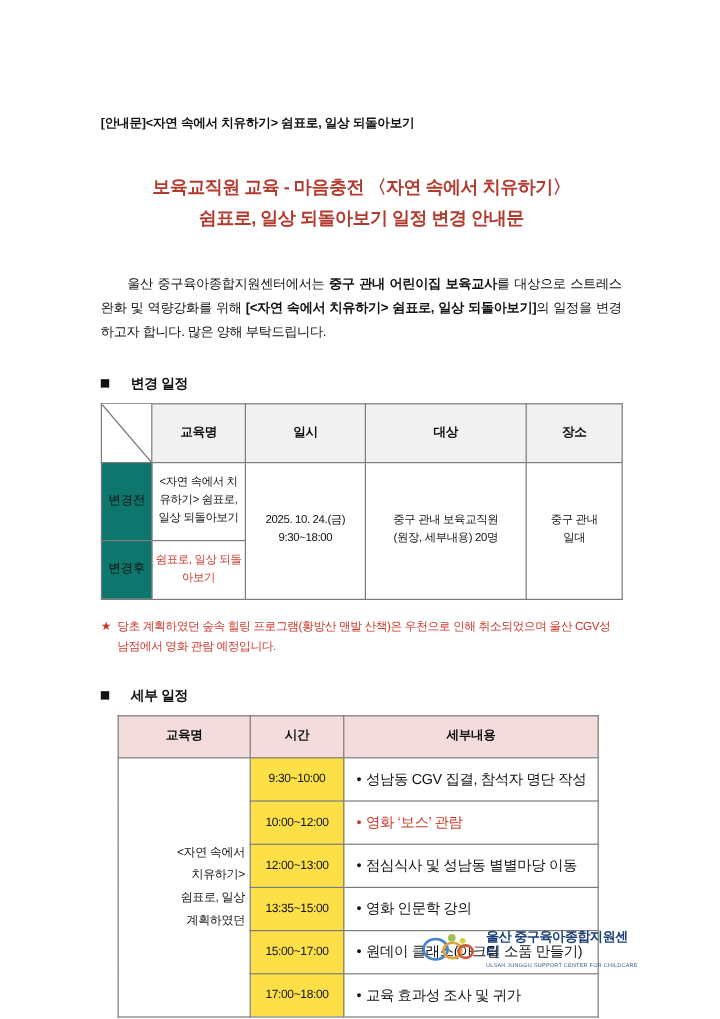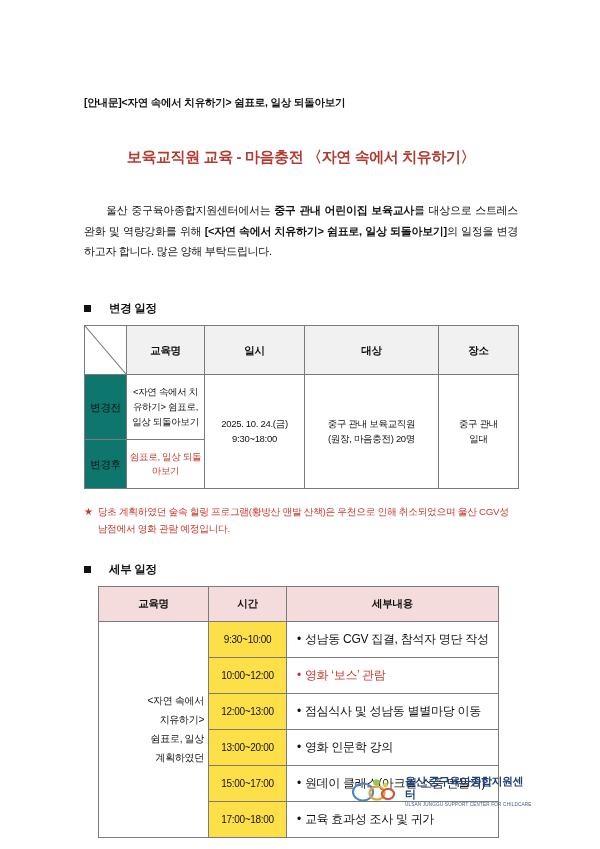--- a/index.html
+++ b/index.html
@@ -48,21 +48,21 @@
     color: #b33a2f;
     letter-spacing: -0.4px;
     line-height: 1.75;
   }
 
   .intro {
     font-size: 11px;
     line-height: 1.85;
     letter-spacing: -0.3px;
     text-align: justify;
-    margin-bottom: 40px;
+    margin-bottom: 24px;
   }
   .intro .indent { display: inline-block; width: 22px; }
   .b { font-weight: bold; }
 
   .section-head {
     font-size: 11.5px;
     font-weight: bold;
     letter-spacing: -0.3px;
     margin-bottom: 9px;
     display: flex;
@@ -203,20 +203,21 @@
 </head>
 <body>
 
 <div class="page">
   <div class="doc-inner">
 
     <div class="kicker">[안내문]&lt;자연 속에서 치유하기&gt; 쉼표로, 일상 되돌아보기</div>
 
     <div class="title-block">
       <div class="title-line">보육교직원 교육 - 마음충전 〈자연 속에서 치유하기〉</div>
+      <div class="title-line">쉼표로, 일상 되돌아보기 일정 변경 안내문</div>
     </div>
 
     <p class="intro">
       <span class="indent"></span><span>울산 중구육아종합지원센터에서는 </span><span class="b">중구 관내 어린이집 보육교사</span><span>를 대상으로 스트레스 완화 및 역량강화를 위해 </span><span class="b">[&lt;자연 속에서 치유하기&gt; 쉼표로, 일상 되돌아보기]</span><span>의 일정을 변경하고자 합니다. 많은 양해 부탁드립니다.</span>
     </p>
 
     <div class="section-head">
       <span class="sq"></span>
       <span>변경 일정</span>
     </div>
@@ -245,21 +246,21 @@
       <tbody>
         <tr>
           <td class="lbl cell-h">변경전</td>
           <td class="cell-h">&lt;자연 속에서 치유하기&gt; 쉼표로, 일상 되돌아보기</td>
           <td rowspan="2">
             <div>2025. 10. 24.(금)</div>
             <div>9:30~18:00</div>
           </td>
           <td rowspan="2">
             <div>중구 관내 보육교직원</div>
-            <div>(원장, 마음충전) 20명</div>
+            <div>(원장, 세부내용) 20명</div>
           </td>
           <td rowspan="2">
             <div>중구 관내</div>
             <div>일대</div>
           </td>
         </tr>
         <tr>
           <td class="lbl cell-h2">변경후</td>
           <td class="cell-h2 redb">쉼표로, 일상 되돌아보기</td>
         </tr>
@@ -308,21 +309,21 @@
             <span class="bullet">•</span><span>영화 ‘보스’ 관람</span>
           </td>
         </tr>
         <tr>
           <td class="c-time">12:00~13:00</td>
           <td class="c-detail">
             <span class="bullet">•</span><span>점심식사 및 성남동 별별마당 이동</span>
           </td>
         </tr>
         <tr>
-          <td class="c-time">13:00~20:00</td>
+          <td class="c-time">13:35~15:00</td>
           <td class="c-detail">
             <span class="bullet">•</span><span>영화 인문학 강의</span>
           </td>
         </tr>
         <tr>
           <td class="c-time">15:00~17:00</td>
           <td class="c-detail">
             <span class="bullet">•</span><span>원데이 클래스(아크릴 소품 만들기)</span>
           </td>
         </tr>

